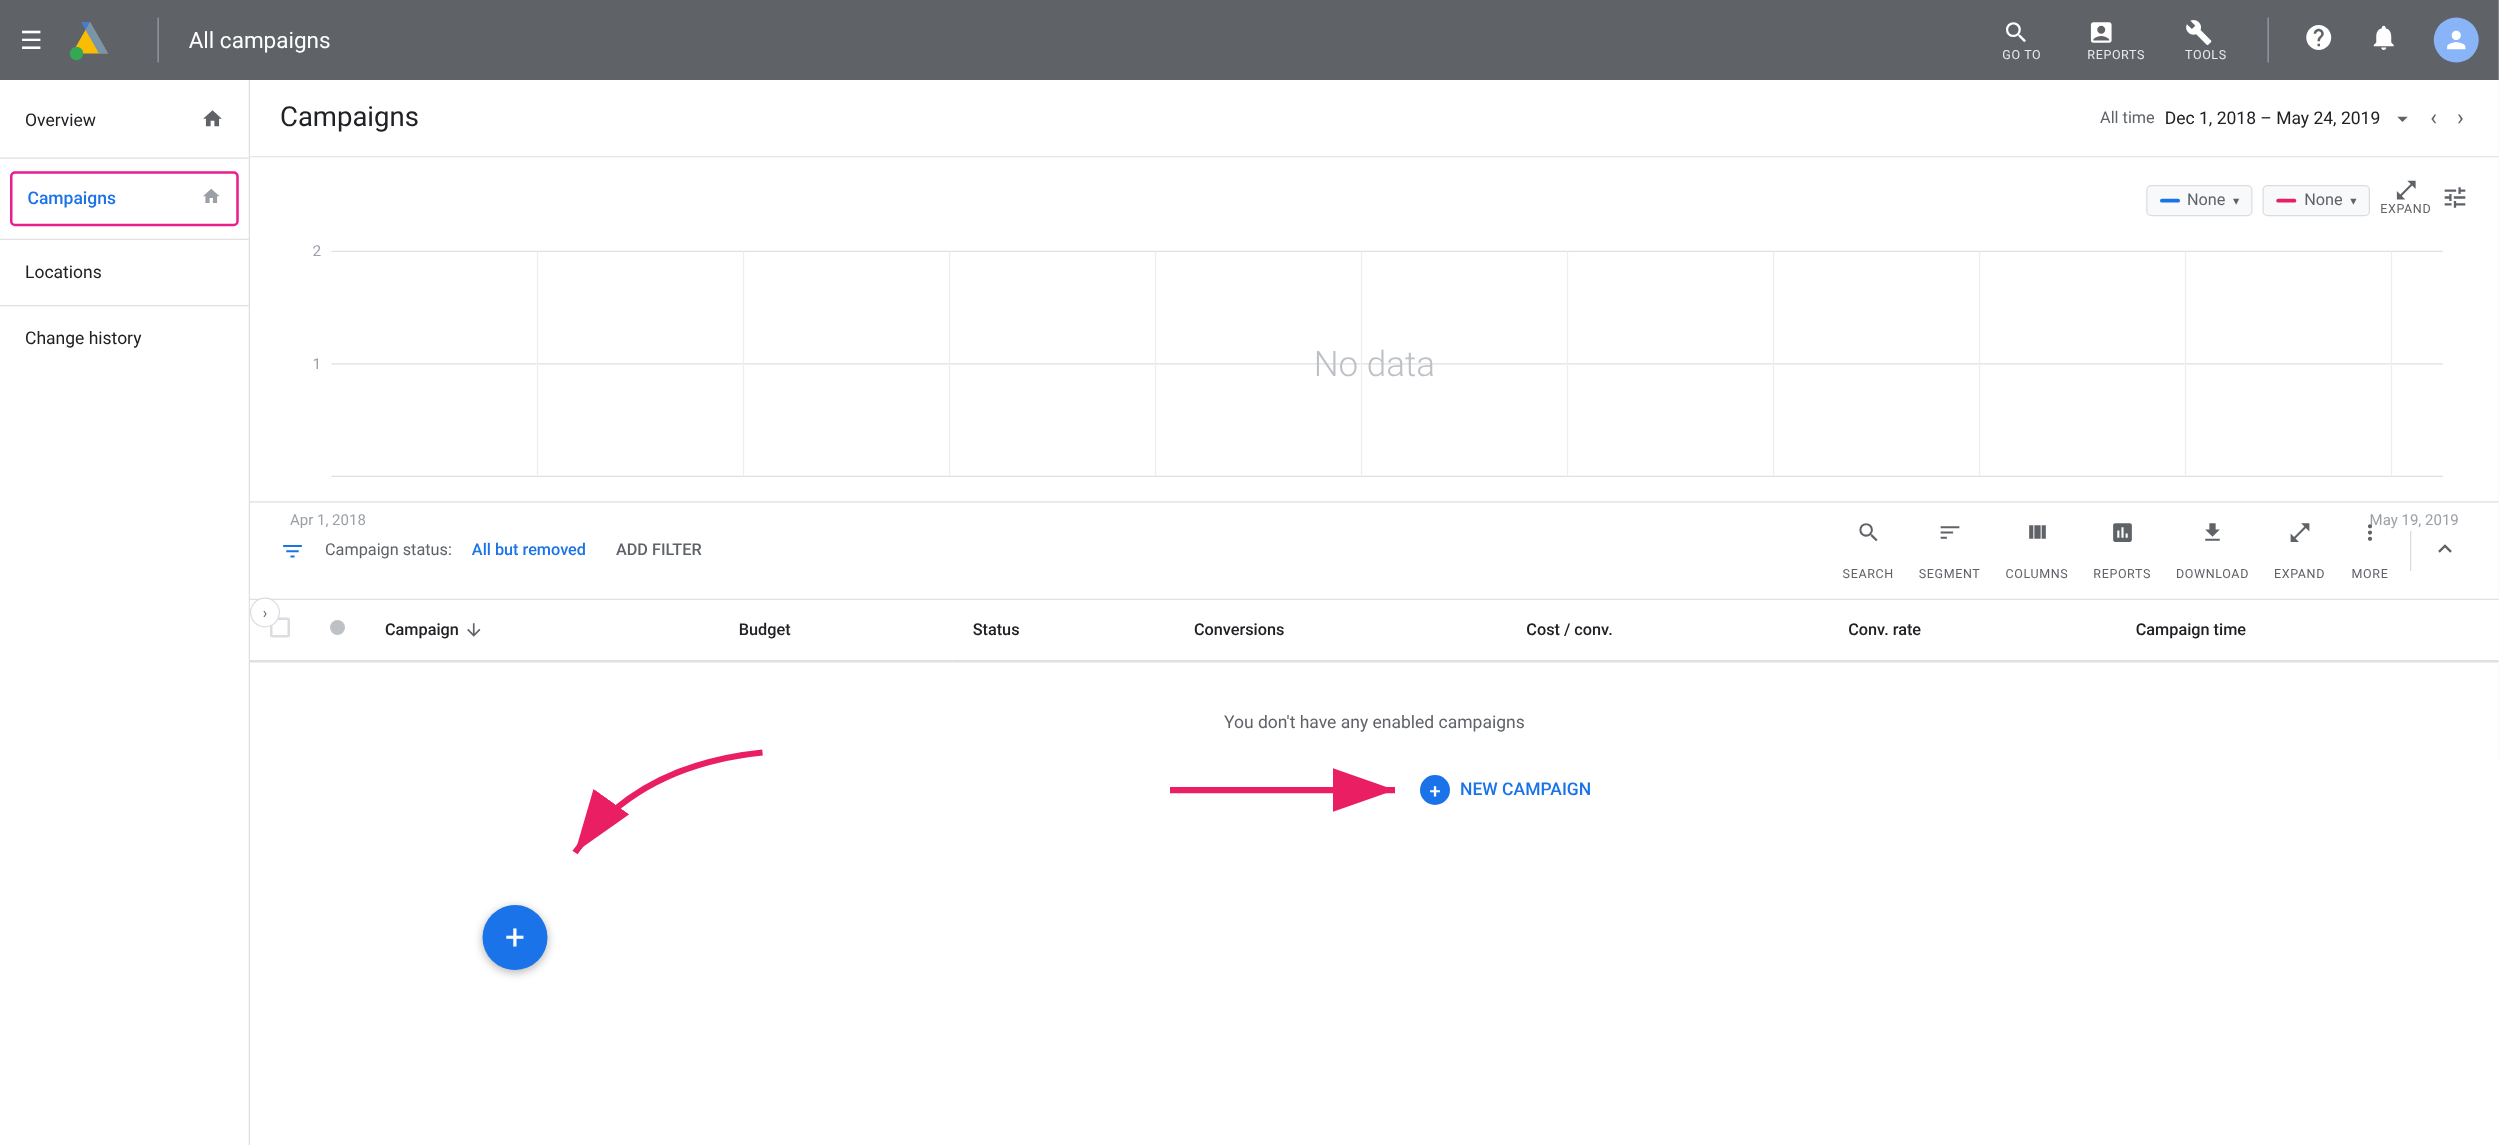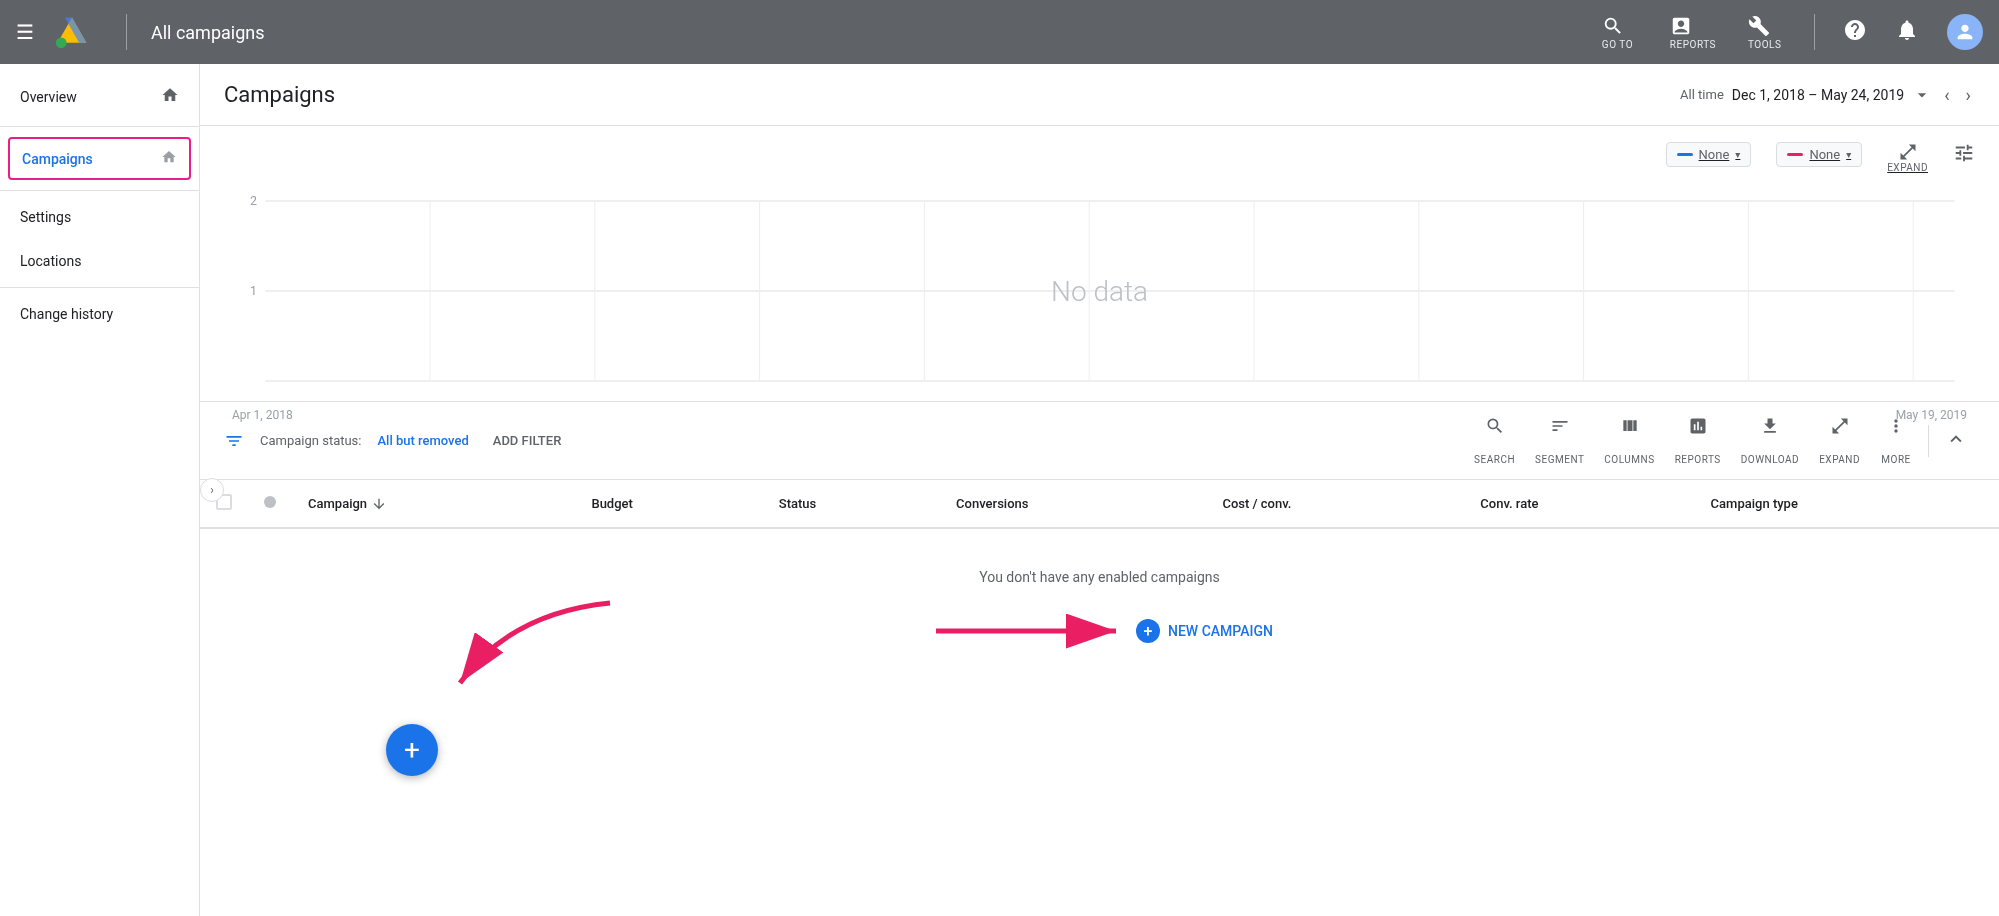--- a/index.html
+++ b/index.html
@@ -66,21 +66,21 @@
     .date-range-section { display: flex; align-items: center; gap: 8px; color: #5f6368; font-size: 13px; }
     .date-range-label { color: #5f6368; }
     .date-range-value { color: #202124; font-size: 14px; }
     .date-nav-btn { color: #5f6368; cursor: pointer; font-size: 18px; padding: 4px; }
 
     
     .chart-area {
       background: white; padding: 16px 24px 0; border-bottom: 1px solid #e0e0e0;
       position: relative;
     }
-    .chart-controls { display: flex; align-items: flex-start; justify-content: flex-end; gap: 25px; margin-bottom: 8px; text-decoration: underline; }
+    .chart-controls { display: flex; align-items: flex-end; justify-content: flex-end; gap: 8px; margin-bottom: 8px; }
     .chart-series-selector {
       display: flex; align-items: center; gap: 6px; background: #f8f9fa;
       border: 1px solid #dadce0; border-radius: 4px; padding: 4px 10px; cursor: pointer;
       font-size: 13px; color: #5f6368;
     }
     .series-dot-blue { width: 16px; height: 3px; background: #1a73e8; display: inline-block; border-radius: 2px; }
     .series-dot-red { width: 16px; height: 3px; background: #e91e63; display: inline-block; border-radius: 2px; }
     .chevron-down { font-size: 10px; color: #5f6368; }
     .chart-canvas { position: relative; height: 220px; }
     .chart-svg { width: 100%; height: 100%; }
@@ -226,23 +226,20 @@
         <span style="margin-left:auto;">
           <svg width="16" height="16" viewBox="0 0 24 24" fill="#9aa0a6">
               <path d="M10 20v-6h4v6h5v-8h3L12 3 2 12h3v8z"></path>
             </svg>
         </span>
       </div>
     </div>
 
     <div class="sidebar-divider"></div>
 
-    <div class="sidebar-item">
-      <span>Settings</span>
-    </div>
 
     <div class="sidebar-item">
       <span>Locations</span>
     </div>
 
     <div class="sidebar-divider"></div>
 
     <div class="sidebar-item">
       <span>Change history</span>
     </div>
@@ -421,21 +418,21 @@
                 <svg width="16" height="16" viewBox="0 0 24 24" fill="#5f6368">
                     <path d="M20 12l-1.41-1.41L13 16.17V4h-2v12.17l-5.58-5.59L4 12l8 8 8-8z"></path>
                   </svg>
               </div>
             </th>
             <th><span>Budget</span></th>
             <th><span>Status</span></th>
             <th><span>Conversions</span></th>
             <th><span>Cost / conv.</span></th>
             <th><span>Conv. rate</span></th>
-            <th><span>Campaign type</span></th>
+            <th><span>Campaign time</span></th>
           </tr>
         </thead>
       </table>
 
       <div class="empty-state">
         <div class="empty-state-msg">You don't have any enabled campaigns</div>
 
         <div style="display:flex; align-items:center; justify-content:center; gap:0; position:relative;">
           <div style="position:relative; display:flex; align-items:center;">
             <svg width="220" height="60" viewBox="0 0 220 60">

